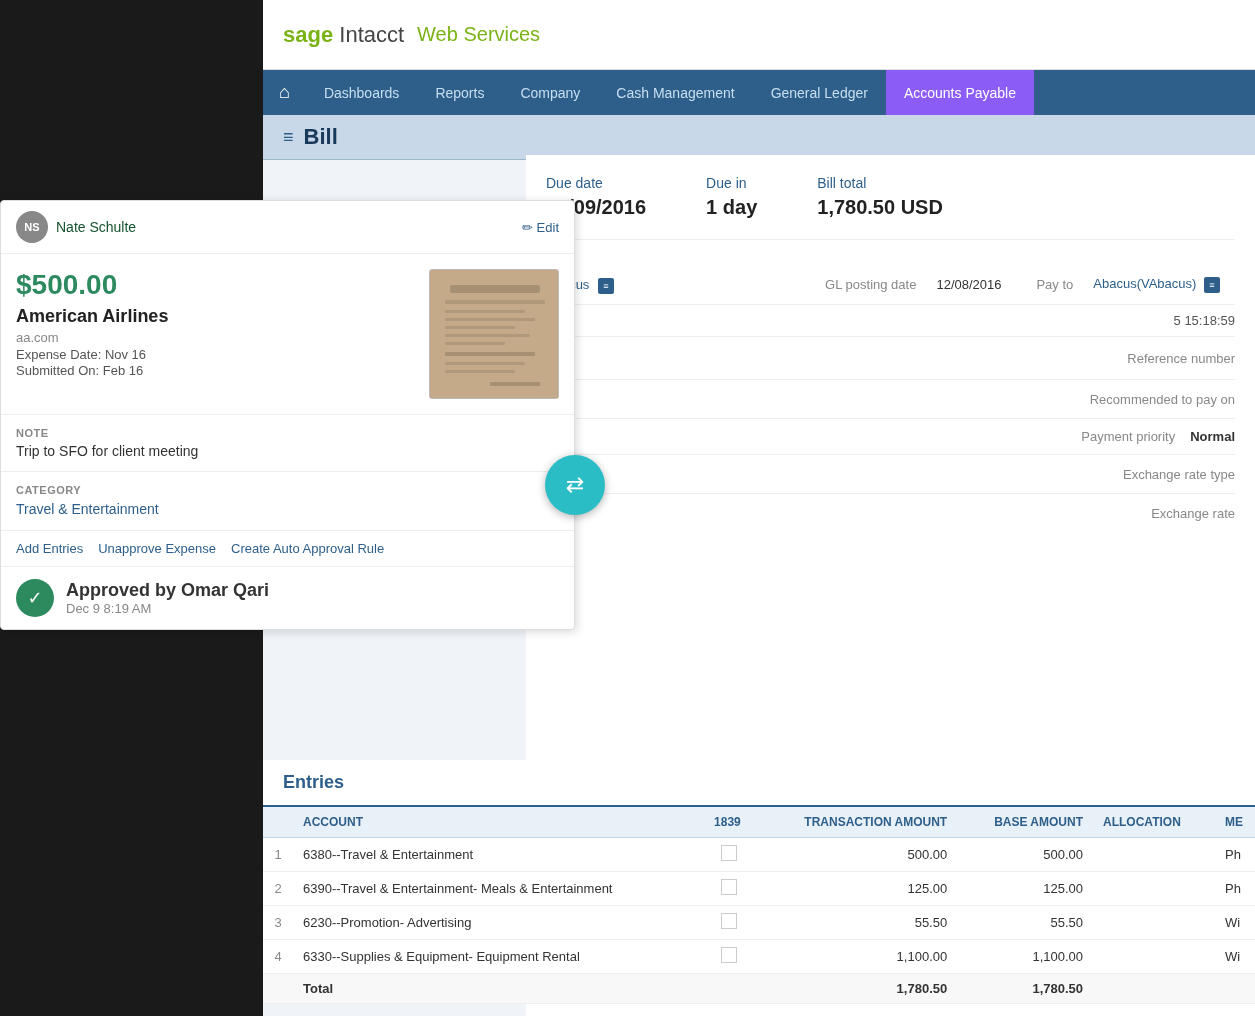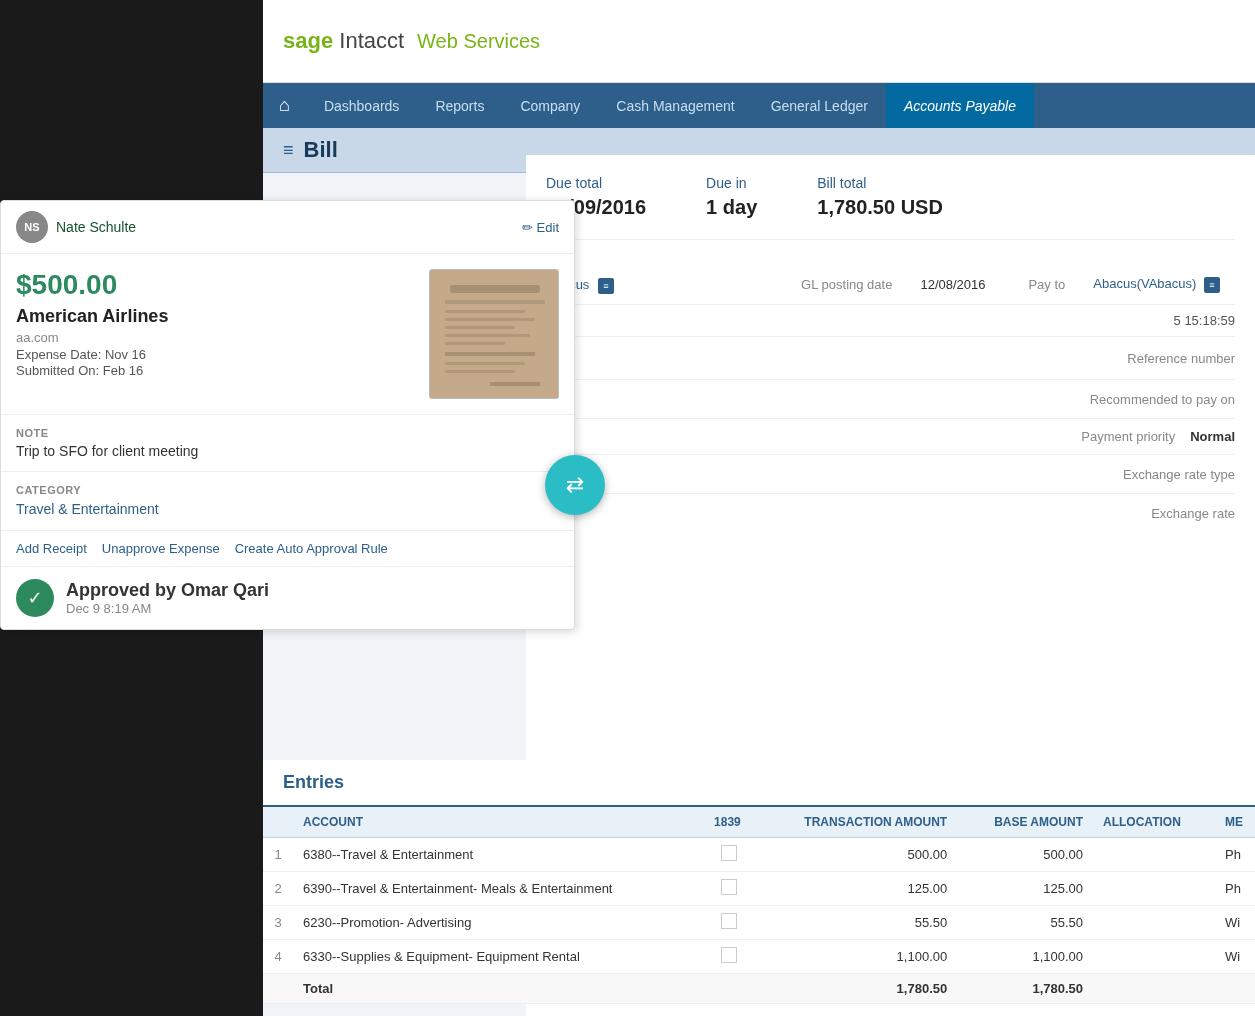--- a/index.html
+++ b/index.html
@@ -15,21 +15,21 @@
       background: #f0f4f8;
     }
 
     
     .header-bar {
       background: #fff;
       padding: 10px 20px;
       display: flex;
       align-items: center;
       border-bottom: 1px solid #ddd;
-      height: 83px;
+      height: 70px;
     }
 
     .logo-area {
       display: flex;
       align-items: center;
       gap: 5px;
     }
 
     .sage-logo {
       font-size: 22px;
@@ -65,23 +65,22 @@
       padding: 0 18px;
       height: 100%;
       display: flex;
       align-items: center;
       cursor: pointer;
       font-size: 14px;
       text-decoration: none;
     }
 
     .nav-item.active {
-      background: #0369a1;
+      background: #8b5cf6;
       color: white;
-      font-style: italic;
     }
 
     
     .bill-header {
       background: #c8d8e8;
       padding: 10px 20px;
       display: flex;
       align-items: center;
       gap: 10px;
       height: 45px;
@@ -417,41 +416,41 @@
 
   <div class="bill-header">
     <span class="bill-icon">≡</span>
     <span class="bill-title">Bill</span>
   </div>
 
   <div class="bill-details">
 
     <div class="bill-summary-row">
       <div class="summary-item">
-        <div class="summary-label">Due total</div>
+        <div class="summary-label">Due date</div>
         <div class="summary-value">12/09/2016</div>
       </div>
       <div class="summary-item">
         <div class="summary-label">Due in</div>
         <div class="summary-value">1 day</div>
       </div>
       <div class="summary-item">
         <div class="summary-label">Bill total</div>
         <div class="summary-value">1,780.50 USD</div>
       </div>
     </div>
 
     <div style="display: flex; justify-content: space-between; gap: 20px; padding: 10px 15px 10px 0; border-bottom: 1px solid #eee; align-items: center;">
       <div style="display: flex; gap: 40px; align-items: center;">
         <div>
           <span style="color: #2d5f8a; font-size: 13px;">Abacus</span>
           <span class="table-icon">≡</span>
         </div>
       </div>
-      <div style="display: flex; gap: 28px; align-items: center;">
+      <div style="display: flex; gap: 20px; align-items: center;">
         <span style="color: #888; font-size: 13px;">GL posting date</span>
         <span style="color: #333; font-size: 13px; min-width: 80px;">12/08/2016</span>
         <span style="color: #888; font-size: 13px;">Pay to</span>
         <span style="font-size: 13px;">
           <span style="color: #2d5f8a; cursor: pointer;">Abacus(VAbacus)</span>
           <span class="table-icon">≡</span>
         </span>
       </div>
     </div>
 
@@ -529,21 +528,21 @@
     <div class="section-label">NOTE</div>
     <div class="note-text">Trip to SFO for client meeting</div>
   </div>
 
   <div class="category-section">
     <div class="section-label">CATEGORY</div>
     <a class="category-link">Travel &amp; Entertainment</a>
   </div>
 
   <div class="action-links">
-    <a class="action-link">Add Receipt</a>
+    <a class="action-link">Add Entries</a>
     <a class="action-link">Unapprove Expense</a>
     <a class="action-link">Create Auto Approval Rule</a>
   </div>
 
   <div class="approval-section">
     <div class="check-circle">
       <span>✓</span>
     </div>
     <div>
       <div class="approved-by">Approved by Omar Qari</div>

